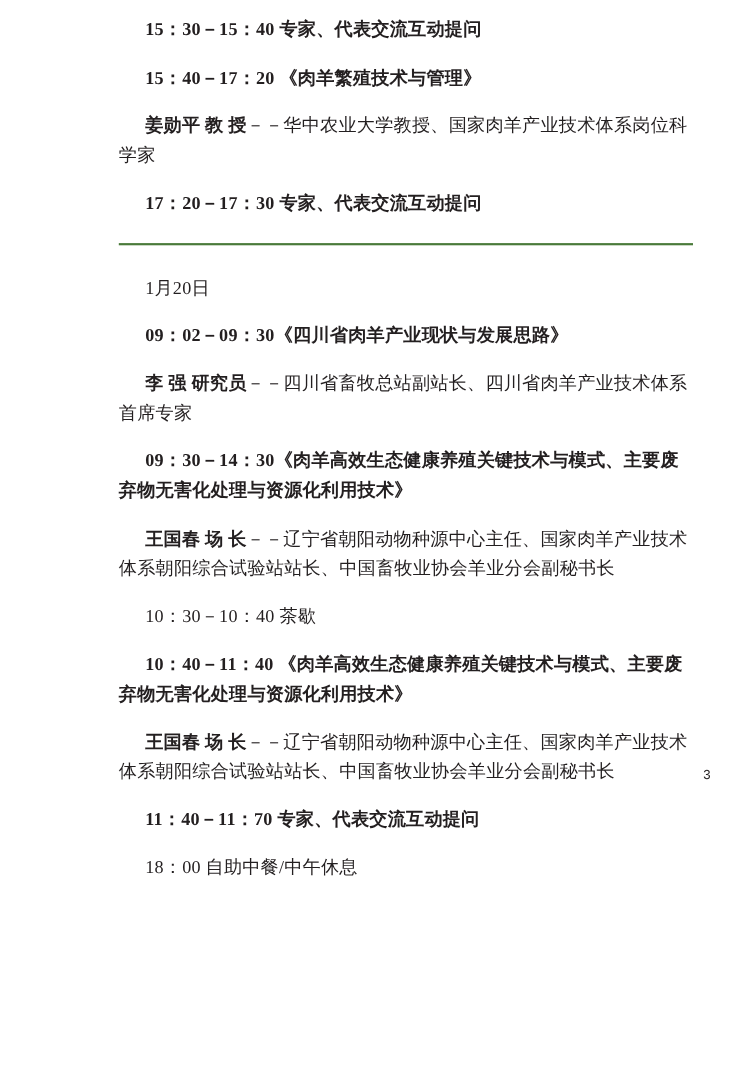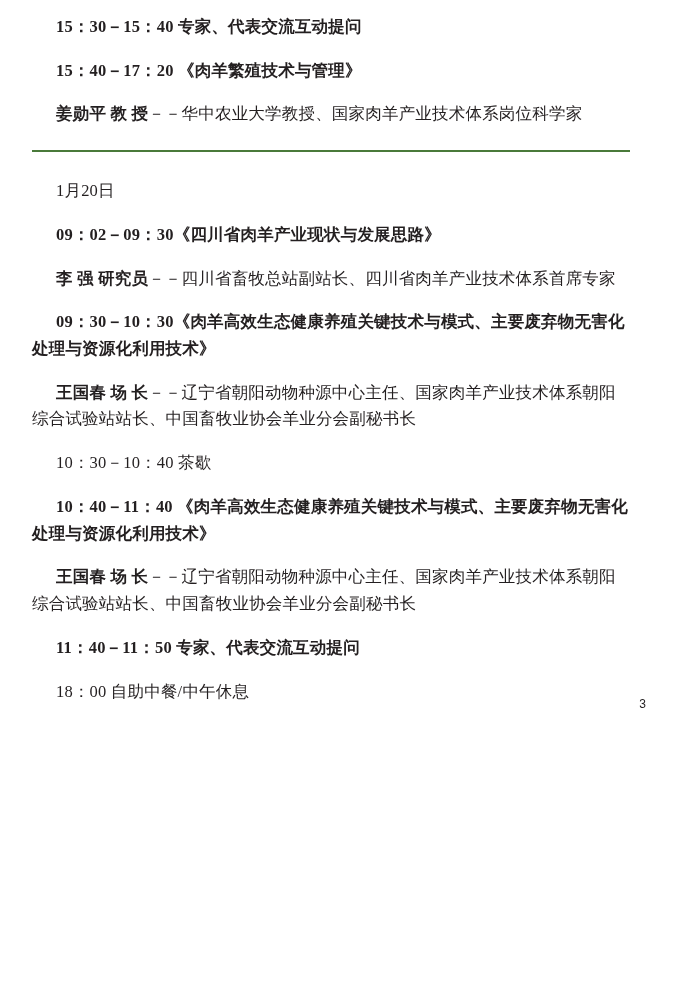--- a/index.html
+++ b/index.html
@@ -14,21 +14,21 @@
     font-family: "Liberation Serif", "DejaVu Serif", serif;
     color: #231f20;
     overflow: hidden;
   }
   .page {
     position: absolute;
     left: 0; top: 0;
     width: 678px;
     height: 733px;
     box-sizing: border-box;
-    padding: 14px 48px 0 32px;
+    padding: 14px 48px 0 108px;
   }
   .line {
     font-size: 16.5px;
     line-height: 1.0;
     margin: 0 0 0 0;
     padding: 0;
     white-space: normal;
     letter-spacing: 0.2px;
   }
   .block {
@@ -61,31 +61,32 @@
 </style>
 </head>
 <body>
 
 <div class="page">
 
   <div>
     <p class="line block indent bold wrap">15：30－15：40  专家、代表交流互动提问</p>
     <p class="line block indent bold wrap">15：40－17：20  《肉羊繁殖技术与管理》</p>
     <p class="line block indent wrap"><span class="bold seg">姜勋平 教   授</span>－－华中农业大学教授、国家肉羊产业技术体系岗位科学家</p>
+    <p class="line block indent bold wrap">17：20－17：30  专家、代表交流互动提问</p>
   </div>
 
   <div class="sep"></div>
 
   <div>
     <p class="line block indent wrap">1月20日</p>
     <p class="line block indent bold wrap">09：02－09：30《四川省肉羊产业现状与发展思路》</p>
     <p class="line block indent wrap"><span class="bold seg">李   强  研究员</span>－－四川省畜牧总站副站长、四川省肉羊产业技术体系首席专家</p>
-    <p class="line block indent bold wrap">09：30－10：30《肉羊高效生态健康养殖关键技术与模式、主要废弃物无害化处理与资源化利用技术》</p>
+    <p class="line block indent bold wrap">09：30－14：30《肉羊高效生态健康养殖关键技术与模式、主要废弃物无害化处理与资源化利用技术》</p>
     <p class="line block indent wrap"><span class="bold seg">王国春 场   长</span>－－辽宁省朝阳动物种源中心主任、国家肉羊产业技术体系朝阳综合试验站站长、中国畜牧业协会羊业分会副秘书长</p>
     <p class="line block indent wrap">10：30－10：40  茶歇</p>
     <p class="line block indent bold wrap">10：40－11：40  《肉羊高效生态健康养殖关键技术与模式、主要废弃物无害化处理与资源化利用技术》</p>
     <p class="line block indent wrap"><span class="bold seg">王国春 场   长</span>－－辽宁省朝阳动物种源中心主任、国家肉羊产业技术体系朝阳综合试验站站长、中国畜牧业协会羊业分会副秘书长</p>
-    <p class="line block indent bold wrap">11：40－11：50  专家、代表交流互动提问</p>
+    <p class="line block indent bold wrap">11：40－11：70  专家、代表交流互动提问</p>
     <p class="line block indent wrap">18：00  自助中餐/中午休息</p>
   </div>
 
   <div class="pagenum">3</div>
 </div>
 
 </body></html>

